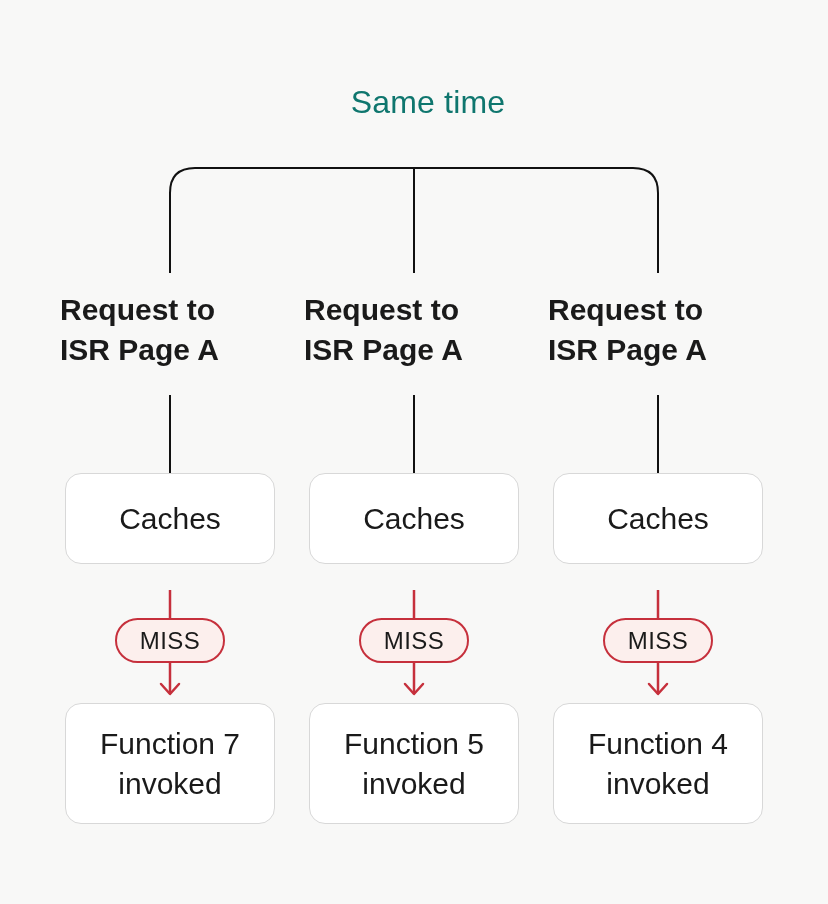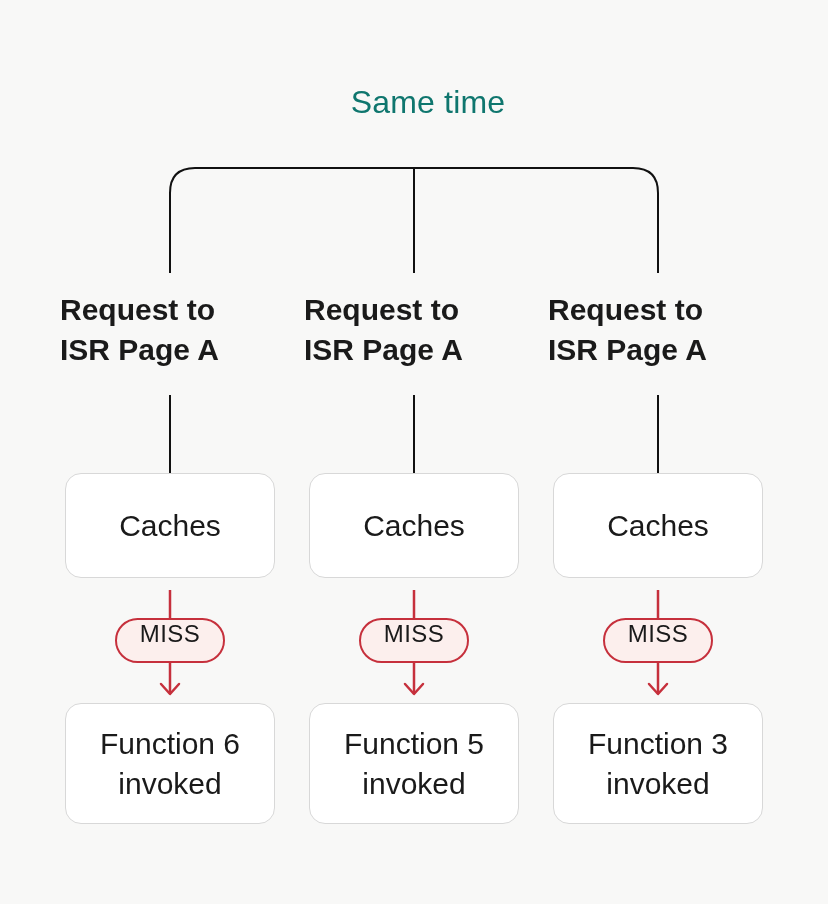--- a/index.html
+++ b/index.html
@@ -30,31 +30,31 @@
   .request-label.p1 { left: 304px; }
   .request-label.p2 { left: 548px; }
 
   .node-box {
     position: absolute; width: 210px; box-sizing: border-box;
     background: #ffffff; border: 1.5px solid #d8d8d8; border-radius: 16px;
     display: flex; align-items: center; justify-content: center;
     text-align: center; font-size: 30px; font-weight: 400;
     line-height: 40px; white-space: pre-line; color: #1a1a1a;
   }
-  .caches-box { top: 473px; height: 105px; }
+  .caches-box { top: 473px; height: 91px; }
   .function-box { top: 703px; height: 121px; }
   .col0 { left: 65px; }
   .col1 { left: 309px; }
   .col2 { left: 553px; }
 
   .miss-pill {
     position: absolute; top: 618px; width: 110px; height: 45px;
     box-sizing: border-box; margin-left: -55px;
     background: #fcefed; border: 2.5px solid #c6303c; border-radius: 23px;
-    display: flex; justify-content: center;
+    display: flex; align-items: center; justify-content: center;
     font-size: 24px; font-weight: 400; letter-spacing: 0.5px; color: #1a1a1a;
     z-index: 3;
   }
   .miss-pill.p0 { left: 170px; }
   .miss-pill.p1 { left: 414px; }
   .miss-pill.p2 { left: 658px; }
 </style>
 </head>
 <body>
 
@@ -87,21 +87,21 @@
 
   <div class="request-label p0">Request to
 ISR Page A</div>
   <div class="node-box caches-box col0">
     <span>Caches</span>
   </div>
   <div class="miss-pill p0">
     <span>MISS</span>
   </div>
   <div class="node-box function-box col0">
-    <span>Function 6
+    <span>Function 7
 invoked</span>
   </div>
 
   <div class="request-label p1">Request to
 ISR Page A</div>
   <div class="node-box caches-box col1">
     <span>Caches</span>
   </div>
   <div class="miss-pill p1">
     <span>MISS</span>
@@ -113,17 +113,17 @@
 
   <div class="request-label p2">Request to
 ISR Page A</div>
   <div class="node-box caches-box col2">
     <span>Caches</span>
   </div>
   <div class="miss-pill p2">
     <span>MISS</span>
   </div>
   <div class="node-box function-box col2">
-    <span>Function 3
+    <span>Function 4
 invoked</span>
   </div>
 
 </div>
 
 </body></html>

